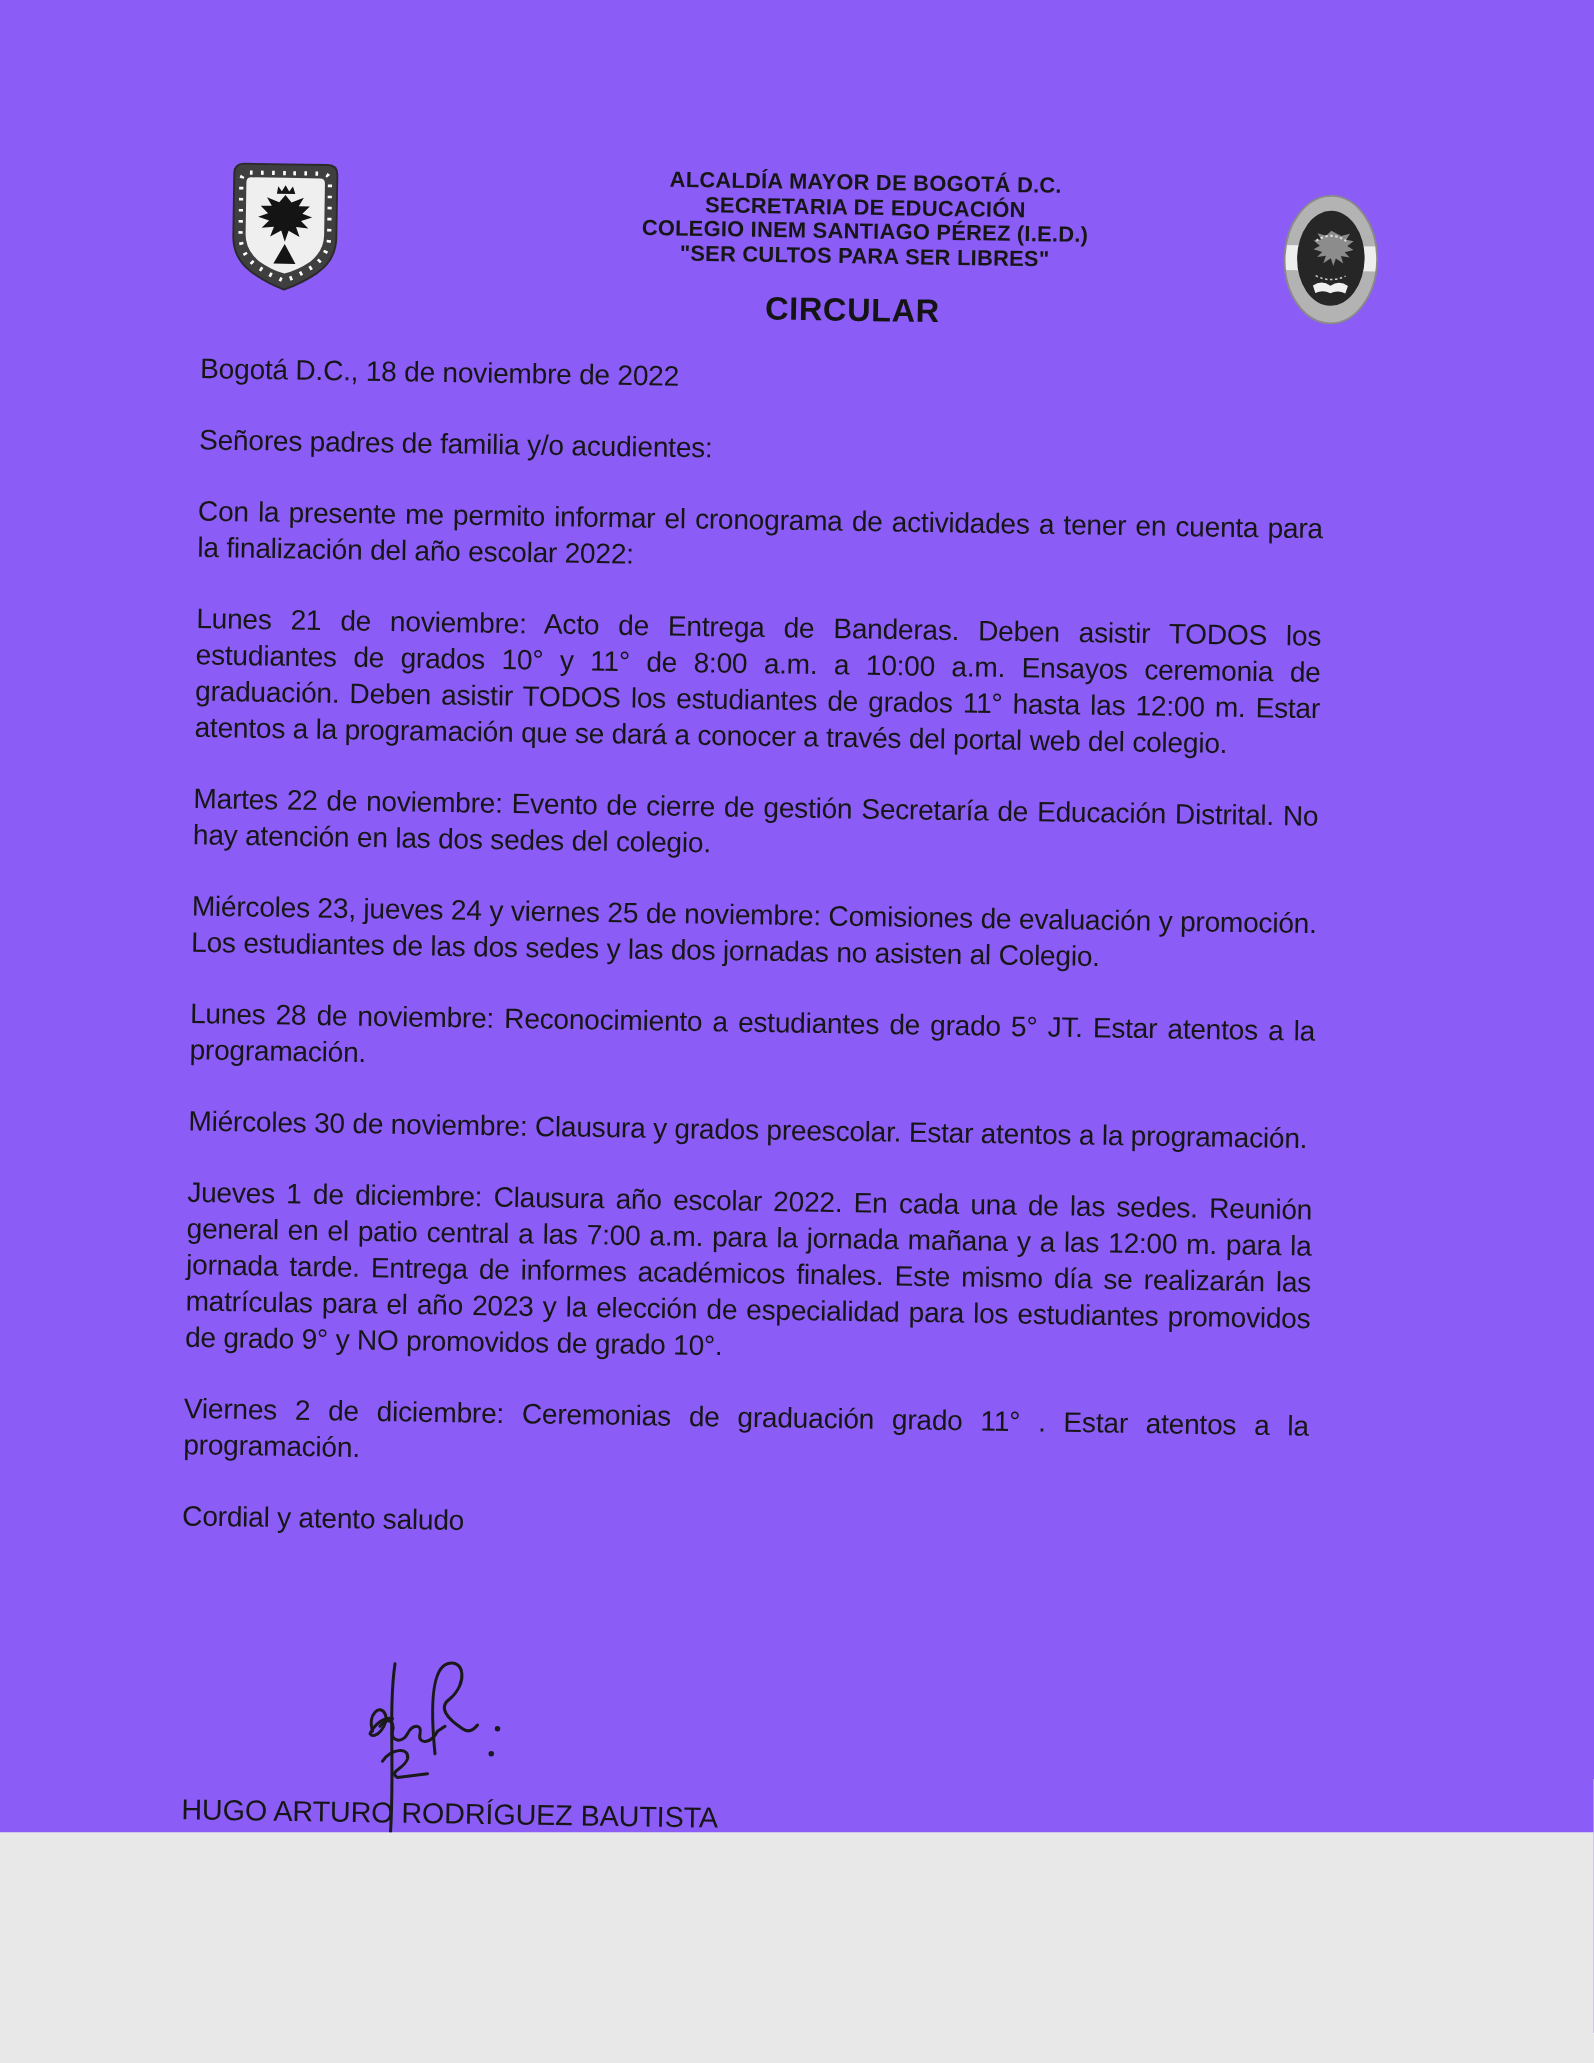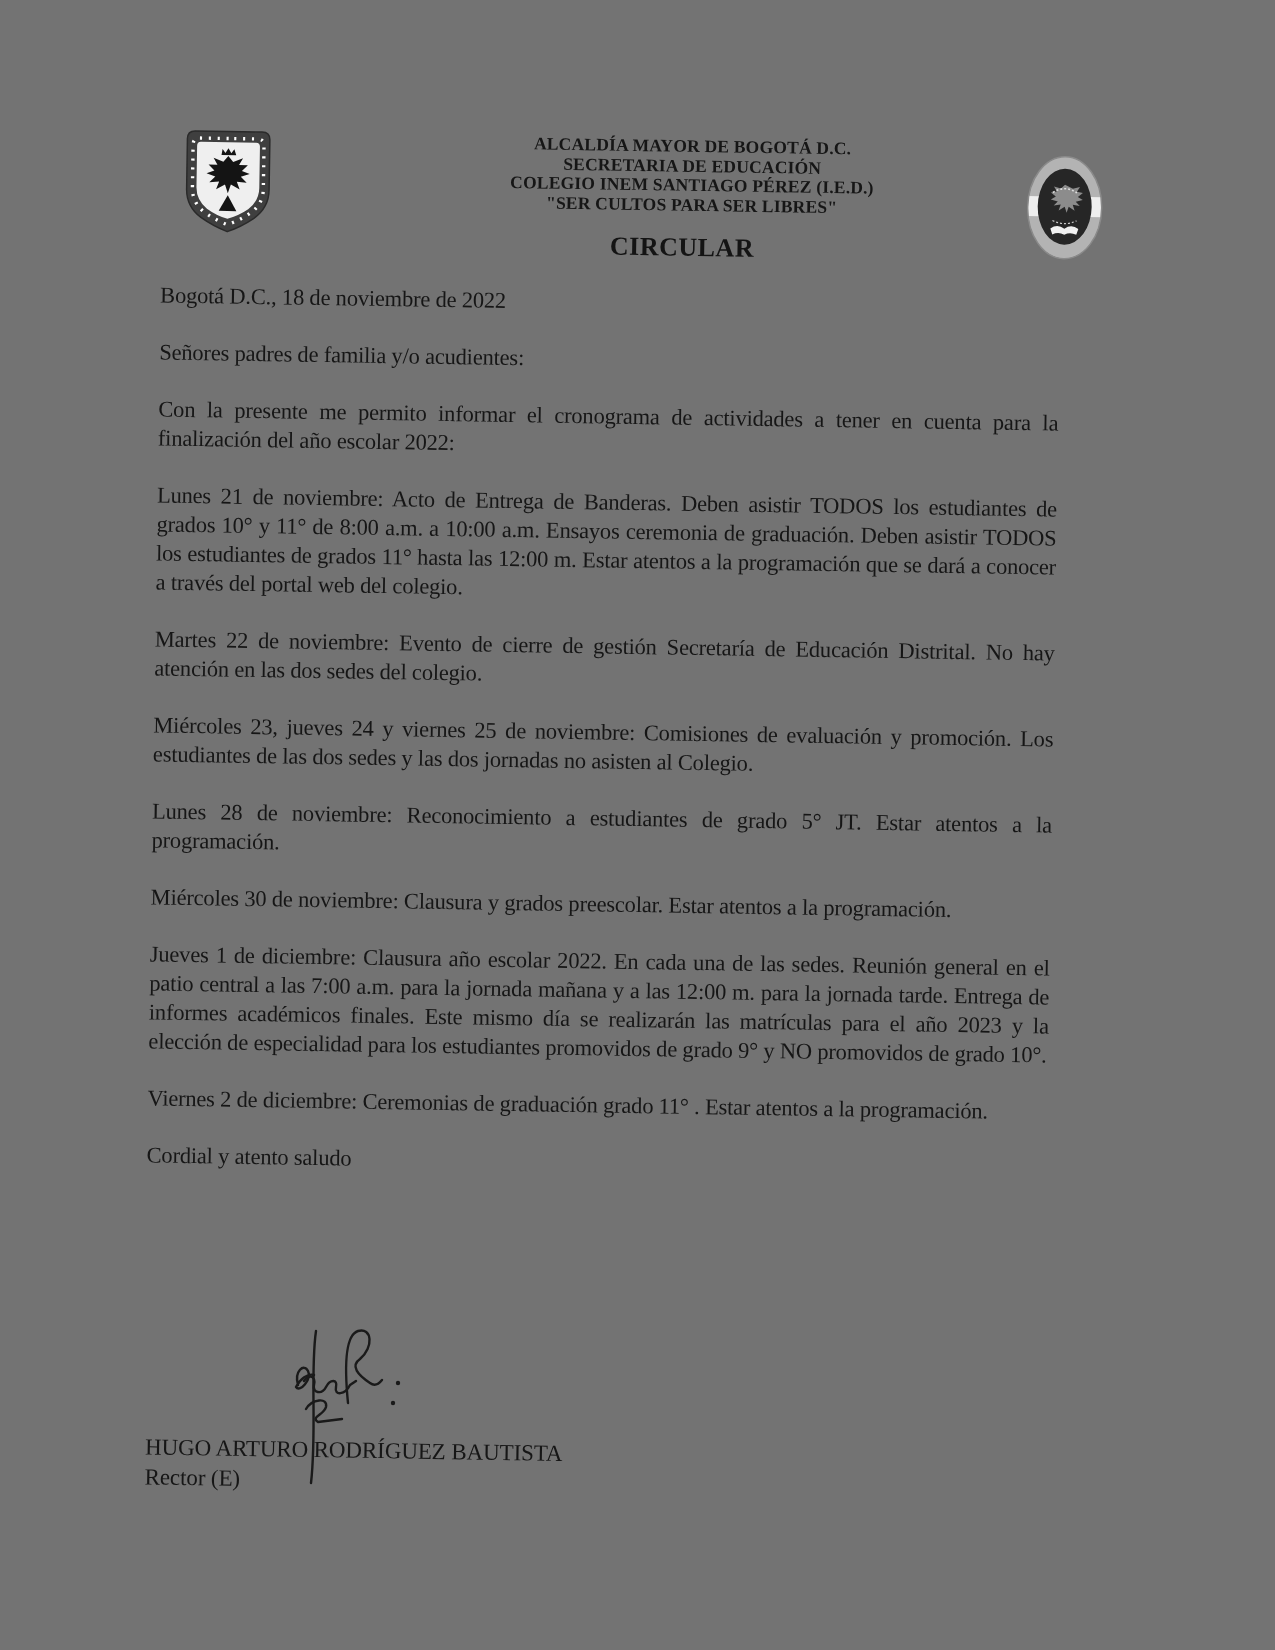--- a/index.html
+++ b/index.html
@@ -1,20 +1,20 @@
 <!DOCTYPE html>
 <html><head>
 <meta charset="utf-8">
 <title>Document</title>
 <style>
   html,body { margin:0; padding:0; background:#e8e8e8; }
   .page {
-    position:relative; width:1275px; height:1650px;
-    background:#737373; overflow:hidden;
-    font-family:Liberation Serif, serif;
+    position:relative; width:1275px; height:1466px;
+    background:#8b5cf6; overflow:hidden;
+    font-family:Liberation Sans, sans-serif;
     color:#1a1a1a;
     margin:0 auto;
   }
   
   .scan-layer {
     position:absolute; inset:0;
     transform:rotate(0.9deg);
     transform-origin:640px 120px;
   }
   .shield-logo { position:absolute; left:183px; top:135px; width:92px; height:108px; }

